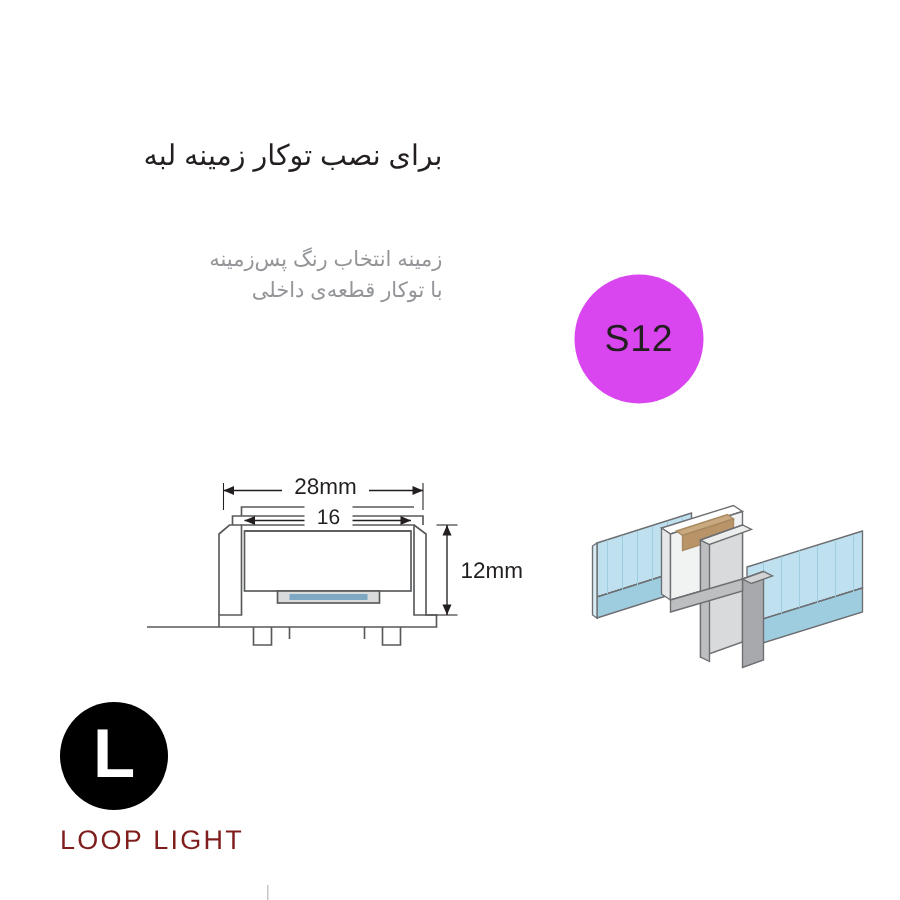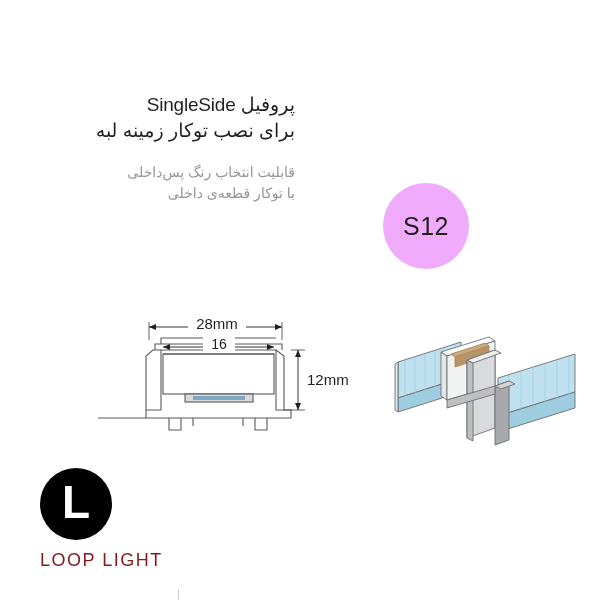--- a/index.html
+++ b/index.html
@@ -59,21 +59,21 @@
     white-space: nowrap;
   }
 
   .badge {
     position: absolute;
     left: 383px;
     top: 105px;
     width: 86px;
     height: 86px;
     border-radius: 50%;
-    background: #f0abfc;
+    background: #d946ef;
     display: flex;
     align-items: center;
     justify-content: center;
   }
   .badge-text {
     font-size: 25px;
     color: #231f20;
     letter-spacing: 0.5px;
   }
 
@@ -131,28 +131,25 @@
   }
 </style>
 </head>
 <body>
 
 <div class="page">
 
   <div class="header">
 
     <div class="title-block">
-      <div class="title-line">
-        <span>پروفیل </span><span class="latin">SingleSide</span>
-      </div>
       <div class="title-line">برای نصب توکار زمینه لبه</div>
     </div>
 
     <div class="sub-block">
-      <div class="sub-line">قابلیت انتخاب رنگ پس‌داخلی</div>
+      <div class="sub-line">زمینه انتخاب رنگ پس‌زمینه</div>
       <div class="sub-line">با توکار قطعه‌ی داخلی</div>
     </div>
 
     <div class="badge">
       <span class="badge-text">S12</span>
     </div>
   </div>
 
   <div class="drawing">
     <svg class="svg-box" width="600" height="170" viewBox="0 0 600 170" xmlns="http://www.w3.org/2000/svg">

